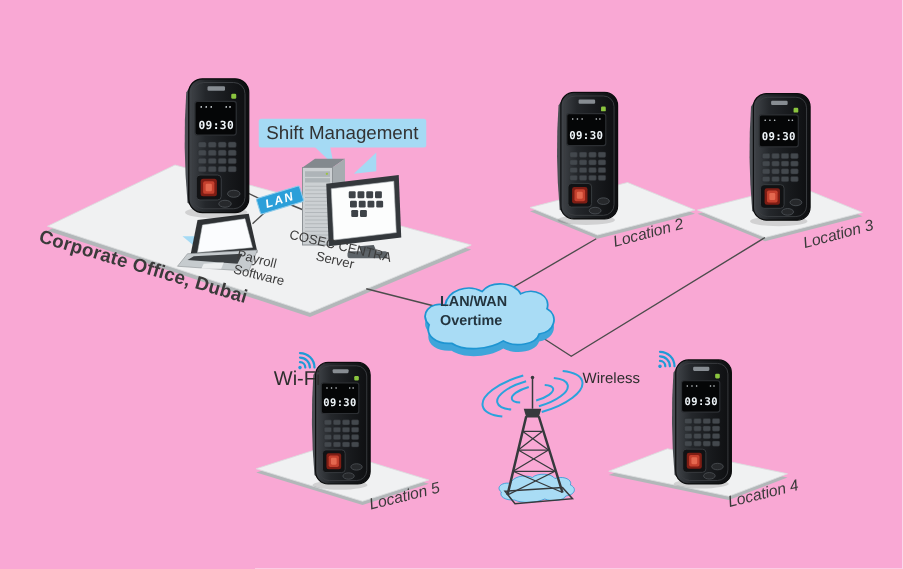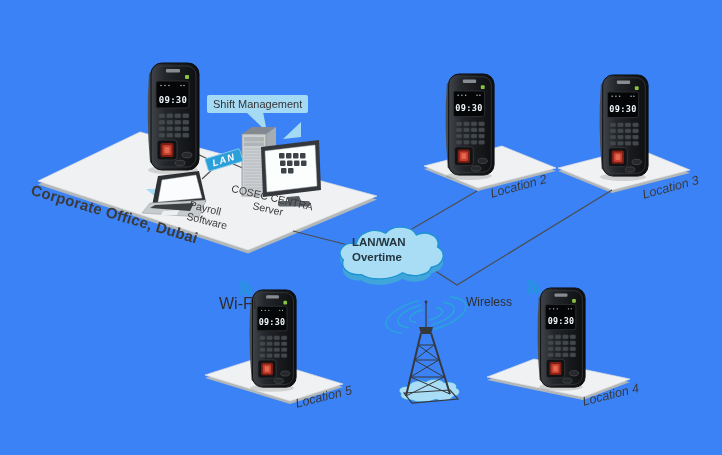--- a/index.html
+++ b/index.html
@@ -1,34 +1,34 @@
 <!DOCTYPE html>
 <html><head>
 <meta charset="utf-8">
 <style>
   html,body{margin:0;padding:0;background:#ffffff;}
   #stage{
-    position:relative;width:722px;height:455px;background:#3b82f6;overflow:hidden;
+    position:relative;width:722px;height:455px;background:#f9a8d4;overflow:hidden;
     font-family:"Liberation Sans",sans-serif;color:#3a3a3a;
   }
   #stage svg{position:absolute;left:0;top:0;}
   .lbl{position:absolute;white-space:nowrap;transform-origin:0 0;}
   .lbl-corporate{left:34px;top:181px;transform:rotate(16.5deg);font-size:15px;font-weight:700;color:#3a3a3a;letter-spacing:.2px;}
   .lbl-payroll{left:191px;top:199px;transform:rotate(14deg);font-size:10.5px;line-height:1.12;color:#3b3b3b;}
   .lbl-server{left:233px;top:182px;width:80px;text-align:center;transform:rotate(13deg);font-size:10.5px;line-height:1.15;color:#3b3b3b;}
   .lbl-loc{font-style:italic;font-size:12.5px;color:#3a3a3a;}
   .lbl-loc2{left:489px;top:187px;transform:rotate(-15deg);}
   .lbl-loc3{left:641px;top:188px;transform:rotate(-15deg);}
   .lbl-loc5{left:294px;top:397px;transform:rotate(-14deg);}
   .lbl-loc4{left:581px;top:395px;transform:rotate(-14deg);}
   .lbl-wifi{left:219px;top:295px;font-size:16px;color:#2e2e2e;}
   .lbl-wireless{left:466px;top:295px;font-size:12px;color:#2e2e2e;text-align:right;}
   .cloud-text{left:352px;top:235px;width:78px;text-align:left;font-size:11.5px;font-weight:700;color:#24353f;line-height:1.3;}
   .callout{
-    position:absolute;background:#a5daf4;color:#333;font-size:11px;
+    position:absolute;background:#a5daf4;color:#333;font-size:15px;
     padding:3px 6px;border-radius:2px;white-space:nowrap;
   }
   .co-report{left:84px;top:172px;}
   .co-shift{left:207px;top:95px;}
   .co-overtime{left:299px;top:119px;}
 </style>
 </head>
 <body>
 
 <div id="stage">

